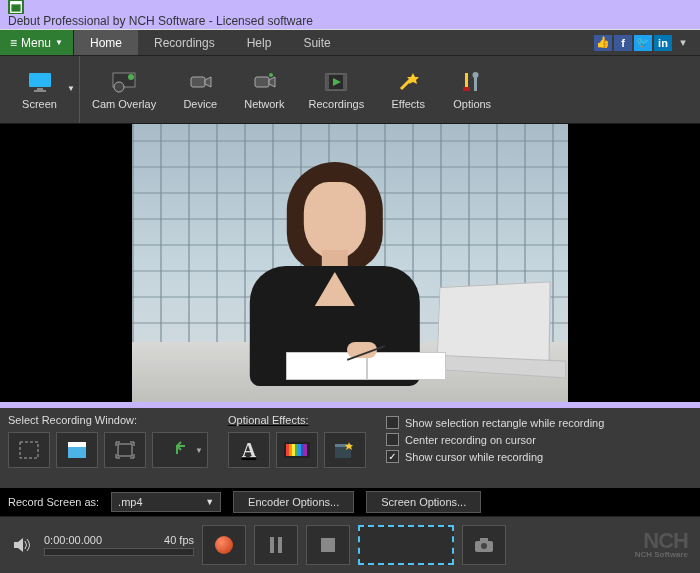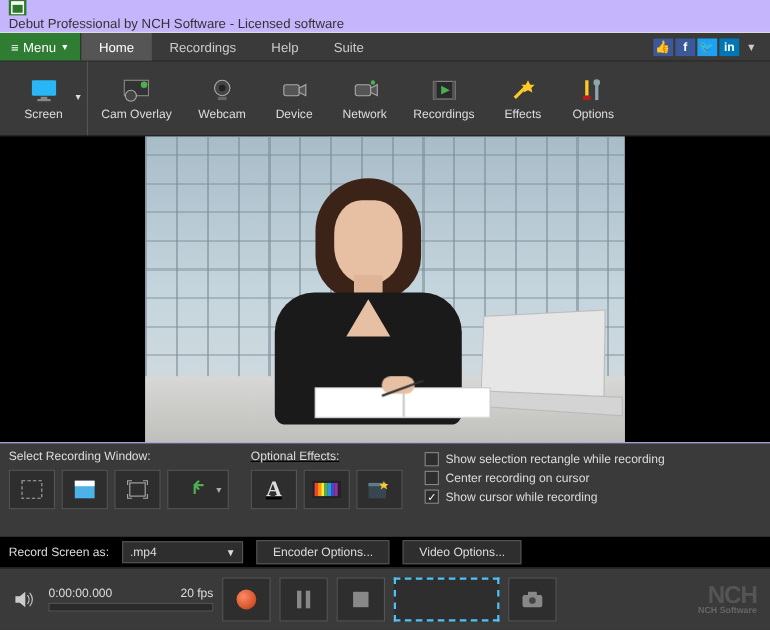--- a/index.html
+++ b/index.html
@@ -26,21 +26,21 @@
 .tbtn { display: flex; flex-direction: column; align-items: center; justify-content: center; color: #ddd; font-size: 11px; padding: 6px 12px; cursor: pointer; gap: 4px; min-width: 64px; }
 .tbtn.first { min-width: 80px; border-right: 1px solid #555; position: relative; }
 .tbtn.first .drop { position: absolute; right: 4px; top: 28px; font-size: 8px; }
 .tbtn .ticon { width: 26px; height: 24px; display: flex; align-items: center; justify-content: center; }
 
 
 .preview { height: 278px; background: #000; display: flex; align-items: center; justify-content: center; }
 .preview-img { width: 436px; height: 278px; background: linear-gradient(180deg, #a8bcc8 0%, #c5d5dd 50%, #d5dcdf 100%); position: relative; overflow: hidden; }
 
 
-.panels { height: 86px; background: #3a3a3a; display: flex; padding: 6px 8px; gap: 20px; border-top: 1px solid #c4b5fd; }
+.panels { height: 86px; background: #3a3a3a; display: flex; padding: 6px 8px; gap: 20px; border-top: 6px solid #c4b5fd; }
 .panel1 { display: flex; flex-direction: column; gap: 6px; }
 .plabel { color: #ddd; font-size: 11px; }
 .btnrow { display: flex; gap: 6px; }
 .iconbtn { width: 42px; height: 36px; background: #2e2e2e; border: 1px solid #555; display: flex; align-items: center; justify-content: center; cursor: pointer; }
 .iconbtn.wdrop { width: 56px; position: relative; }
 .iconbtn.wdrop .dd { position: absolute; right: 4px; font-size: 8px; color: #aaa; }
 .panel-effects { display: flex; flex-direction: column; gap: 6px; text-decoration: underline; }
 .panel-checks { display: flex; flex-direction: column; gap: 4px; padding-top: 2px; }
 .checkrow { display: flex; align-items: center; gap: 6px; color: #ddd; font-size: 11px; }
 .checkbox { width: 13px; height: 13px; border: 1px solid #888; background: #2e2e2e; display: flex; align-items: center; justify-content: center; font-size: 10px; color: #fff; }
@@ -148,30 +148,20 @@
           <rect x="2" y="2" width="22" height="14" fill="#333" stroke="#888"></rect>
           <circle cx="8" cy="16" r="5" fill="#444" stroke="#aaa"></circle>
           <circle cx="20" cy="6" r="3" fill="#4caf50"></circle>
         </svg>
       </div>
     <span>Cam Overlay</span>
   </div>
   <div class="tbtn">
     <div class="ticon">
         <svg width="26" height="22">
-          <circle cx="13" cy="9" r="7" fill="#444" stroke="#aaa"></circle>
-          <circle cx="13" cy="9" r="3" fill="#222"></circle>
-          <rect x="9" y="17" width="8" height="3" fill="#666"></rect>
-        </svg>
-      </div>
-    <span>Webcam</span>
-  </div>
-  <div class="tbtn">
-    <div class="ticon">
-        <svg width="26" height="22">
           <rect x="4" y="6" width="14" height="10" rx="2" fill="#555" stroke="#aaa"></rect>
           <polygon points="18,9 24,6 24,16 18,13" fill="#555" stroke="#aaa"></polygon>
         </svg>
       </div>
     <span>Device</span>
   </div>
   <div class="tbtn">
     <div class="ticon">
         <svg width="26" height="22">
           <rect x="4" y="6" width="14" height="10" rx="2" fill="#555" stroke="#aaa"></rect>
@@ -303,34 +293,34 @@
   </div>
 </div>
 
 <div class="recordrow">
   <span class="reclabel">Record Screen as:</span>
   <div class="select">
     <span>.mp4</span>
     <span style="font-size:9px">▼</span>
   </div>
   <div class="optbtn">Encoder Options...</div>
-  <div class="optbtn">Video Options...</div>
+  <div class="optbtn">Screen Options...</div>
 </div>
 
 <div class="controlrow">
   <div class="speaker">
     <svg width="20" height="18">
         <polygon points="2,6 6,6 11,2 11,16 6,12 2,12" fill="#ccc"></polygon>
         <path d="M13,5 Q16,9 13,13 M15,3 Q20,9 15,15" stroke="#ccc" fill="none"></path>
       </svg>
   </div>
   <div class="timeinfo">
     <div class="row1">
       <span>0:00:00.000</span>
-      <span>20 fps</span>
+      <span>40 fps</span>
     </div>
     <div class="progress"></div>
   </div>
   <div class="cbtn rec">
       <div class="dot"></div>
     </div>
   <div class="cbtn">
       <svg width="16" height="18">
         <rect x="2" y="1" width="4" height="16" fill="#888"></rect>
         <rect x="10" y="1" width="4" height="16" fill="#888"></rect>

